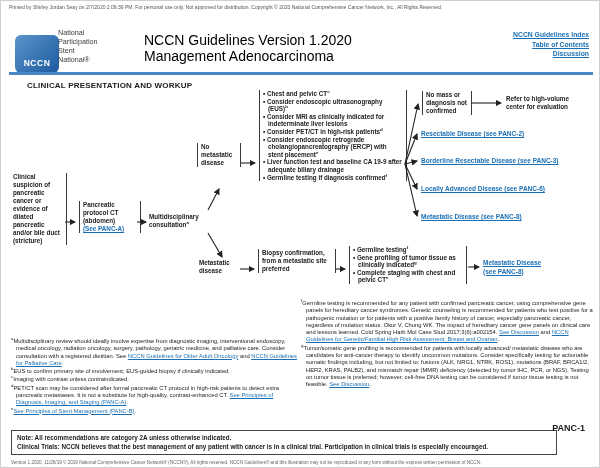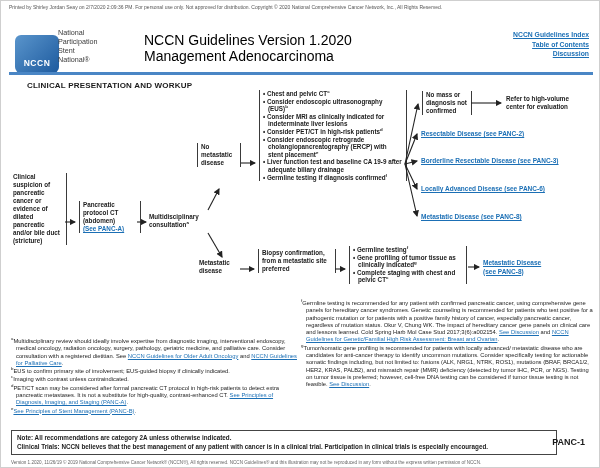--- a/index.html
+++ b/index.html
@@ -27,21 +27,21 @@
   .bullet::before{content:"• ";}
   .blue-link{position:absolute;font-size:6.5px;font-weight:bold;white-space:nowrap;}
   
   .fnotes{position:absolute;font-size:5.8px;line-height:7.3px;color:#222;}
   .fn{padding-left:5px;text-indent:-5px;margin-bottom:1px;}
   
   .note-box{position:absolute;left:10px;top:429px;width:546px;border:1px solid #444;
             padding:3px 5px;font-size:6.3px;font-weight:bold;line-height:8.5px;box-sizing:border-box;}
   .footer-line{position:absolute;left:10px;top:459px;font-size:4.6px;color:#666;width:520px;
                white-space:nowrap;overflow:hidden;}
-  .page-num{position:absolute;right:14px;top:436px;font-size:9px;font-weight:bold;}
+  .page-num{position:absolute;right:14px;top:422px;font-size:9px;font-weight:bold;}
   svg.arrows{position:absolute;left:0;top:0;pointer-events:none;}
 </style>
 </head>
 <body>
 
 <div class="page">
 
   <div class="print-line">Printed by Shirley Jordan Seay on 2/7/2020 2:09:36 PM. For personal use only. Not approved for distribution. Copyright © 2020 National Comprehensive Cancer Network, Inc., All Rights Reserved.</div>
 
   <div class="logo">

